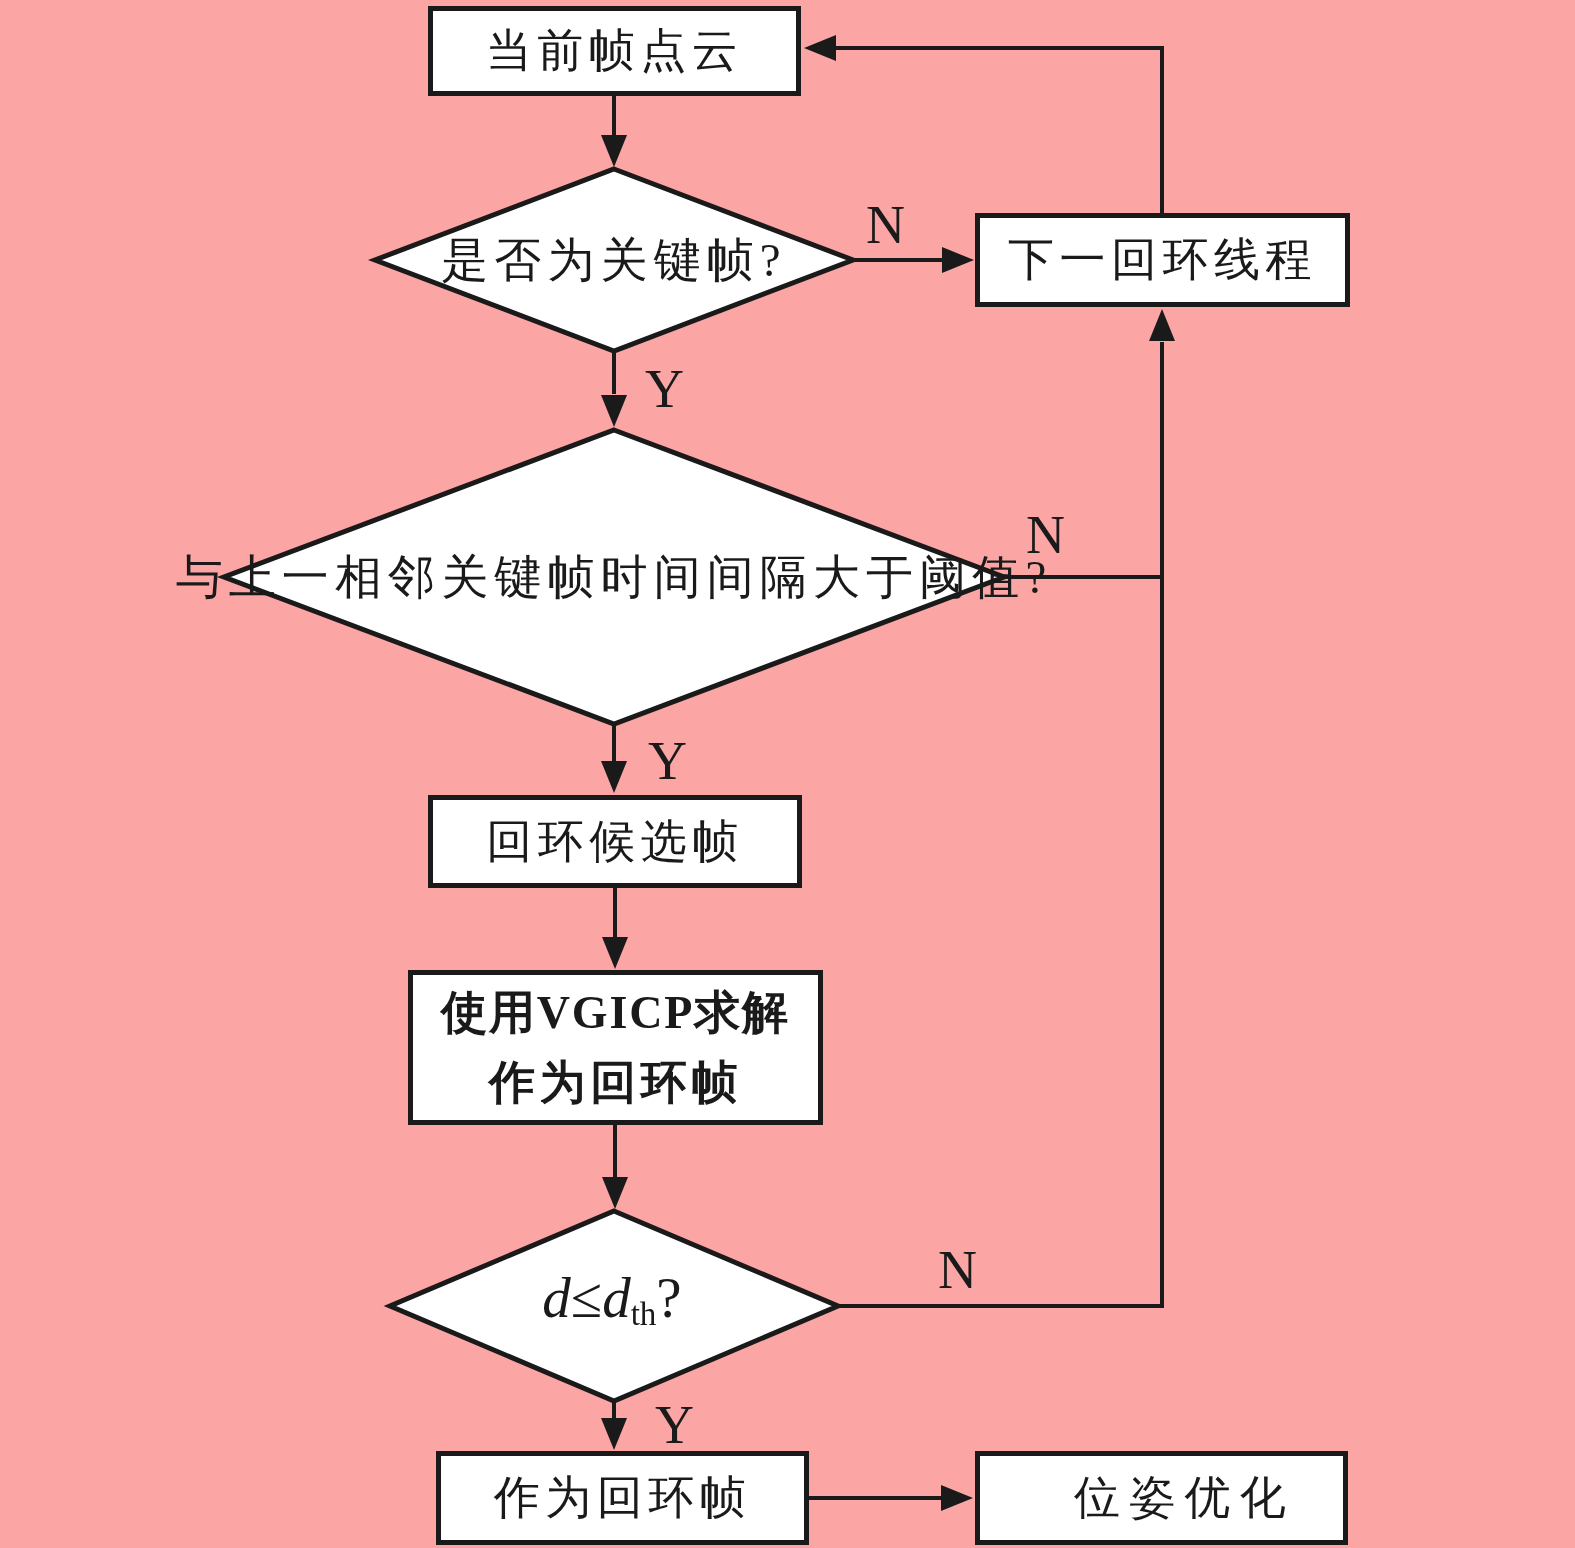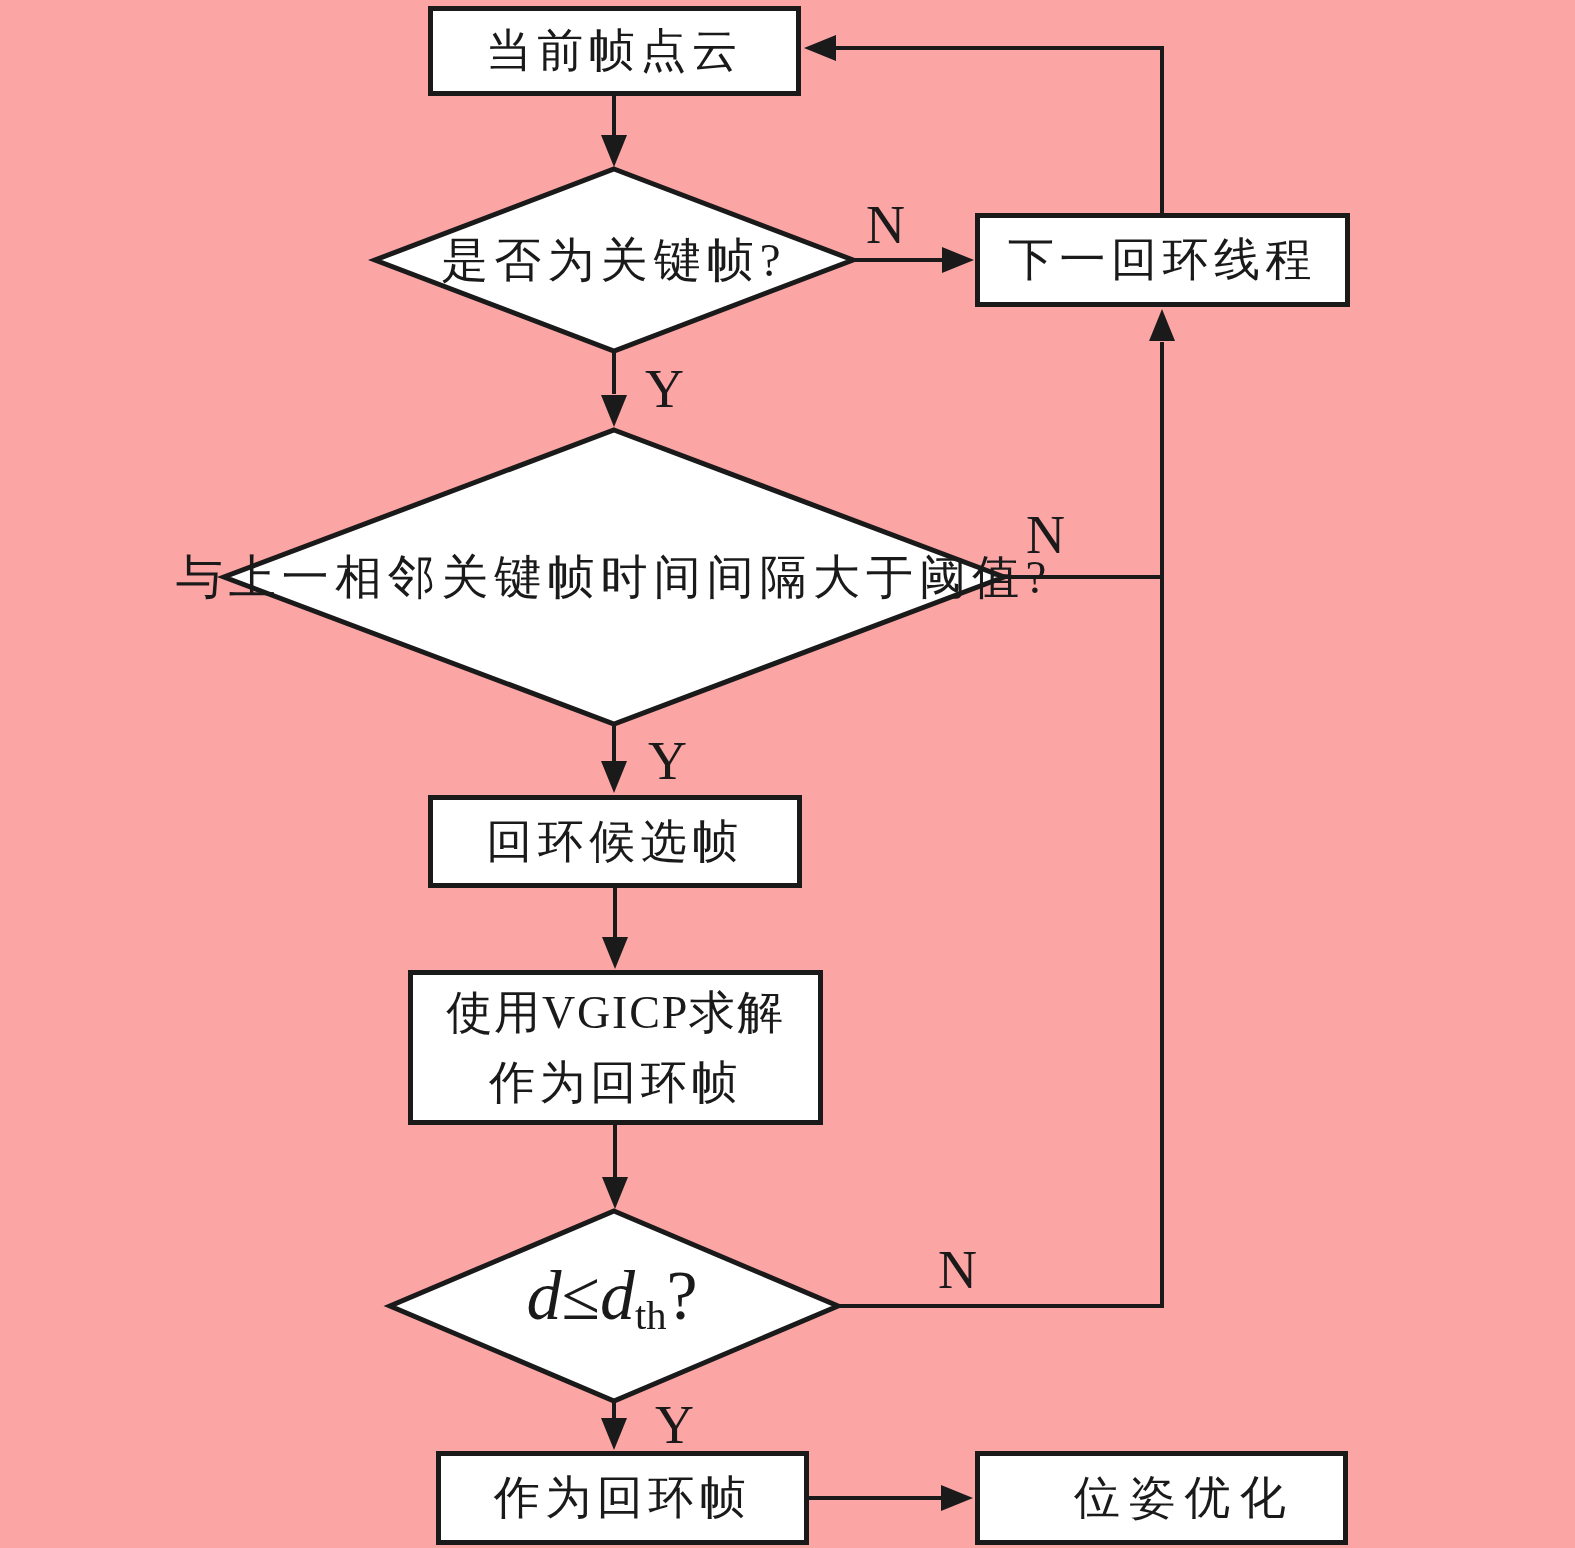--- a/index.html
+++ b/index.html
@@ -28,21 +28,21 @@
   }
   .wide{letter-spacing:0.2em;margin-left:46px;}
   .dtext{
     position:absolute;z-index:1;display:flex;flex-direction:row;
     align-items:center;justify-content:center;text-align:center;
   }
   .edge-label{
     position:absolute;z-index:2;
     font-size:54px;line-height:54px;font-weight:400;
   }
-  .math{font-size:70px;line-height:54px;letter-spacing:0;white-space:nowrap;}
+  .math{font-size:57px;line-height:54px;letter-spacing:0;white-space:nowrap;}
   .math i{font-style:italic;font-family:"Liberation Serif","DejaVu Serif",serif;}
   .math sub{font-size:0.58em;vertical-align:-0.25em;letter-spacing:0;}
 </style>
 </head>
 <body>
 
 <div class="canvas">
 
   <svg class="wires" viewBox="0 0 1575 1548" fill="none" stroke="#1a1a1a" stroke-width="4">
 
@@ -88,21 +88,21 @@
   </div>
 
   <div class="node rectnode" style="left:975px;top:213px;width:375px;height:94px;">
     <span class="cn">下一回环线程</span>
   </div>
 
   <div class="node rectnode" style="left:428px;top:795px;width:374px;height:93px;">
     <span class="cn">回环候选帧</span>
   </div>
 
-  <div class="node rectnode" style="left:408px;top:970px;width:415px;height:155px;">
+  <div class="node rectnode" style="left:408px;top:970px;width:415px;height:155px;font-weight:bold;">
     <span class="cn" style="letter-spacing:0.04em;">使用VGICP求解</span>
     <span class="cn" style="letter-spacing:0.1em;">作为回环帧</span>
   </div>
 
   <div class="node rectnode" style="left:436px;top:1451px;width:373px;height:94px;text-align:center;">
     <span class="cn">作为回环帧</span>
   </div>
 
   <div class="node rectnode" style="left:975px;top:1451px;width:373px;height:94px;">
     <span class="cn wide">位姿优化</span>

